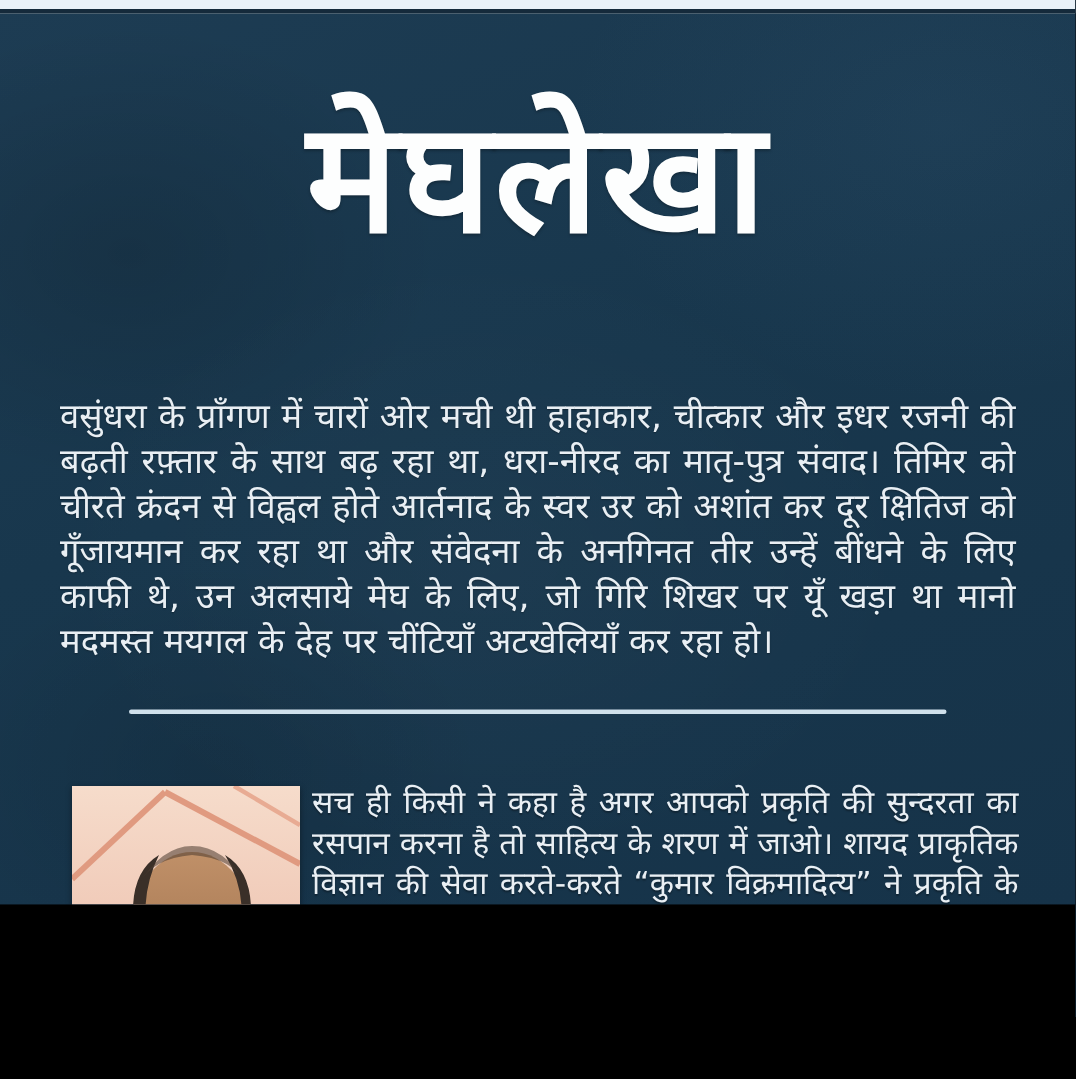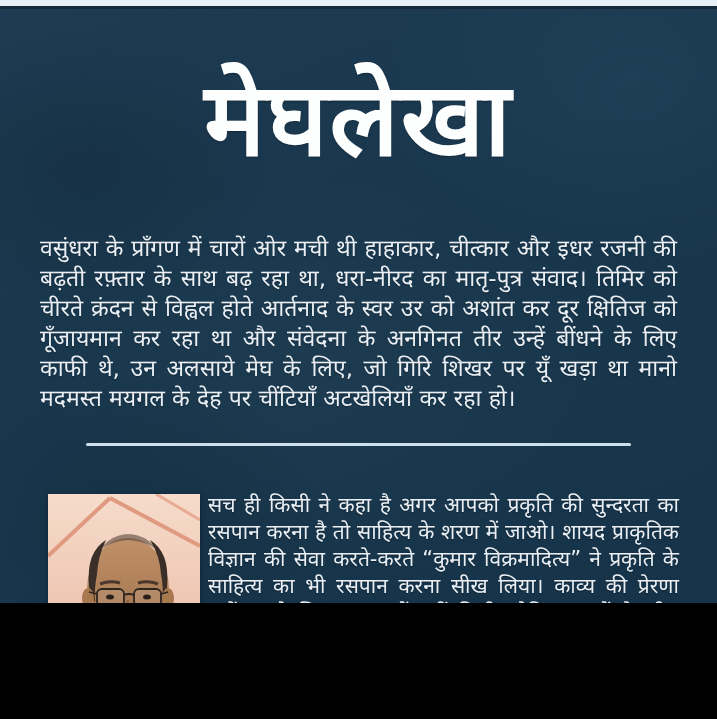--- a/index.html
+++ b/index.html
@@ -22,21 +22,21 @@
     text-align:center;
     color:#fdfefe;
     font-family:"DejaVu Serif","Liberation Serif",serif;
     font-weight:bold;
     font-size:102px;
     line-height:160px;
     letter-spacing:2px;
     text-shadow:0 1px 2px rgba(0,0,0,0.25);
   }
   .intro-paragraph {
-    margin:34px 40px 0;
+    margin:64px 40px 0;
     color:#e9eff4;
     font-size:23px;
     line-height:30px;
     text-align:justify;
     text-shadow:0 1px 1px rgba(0,0,0,0.3);
   }
   .divider {
     width:545px; height:3px;
     margin:30px auto 0;
     background:#cfe0eb;

